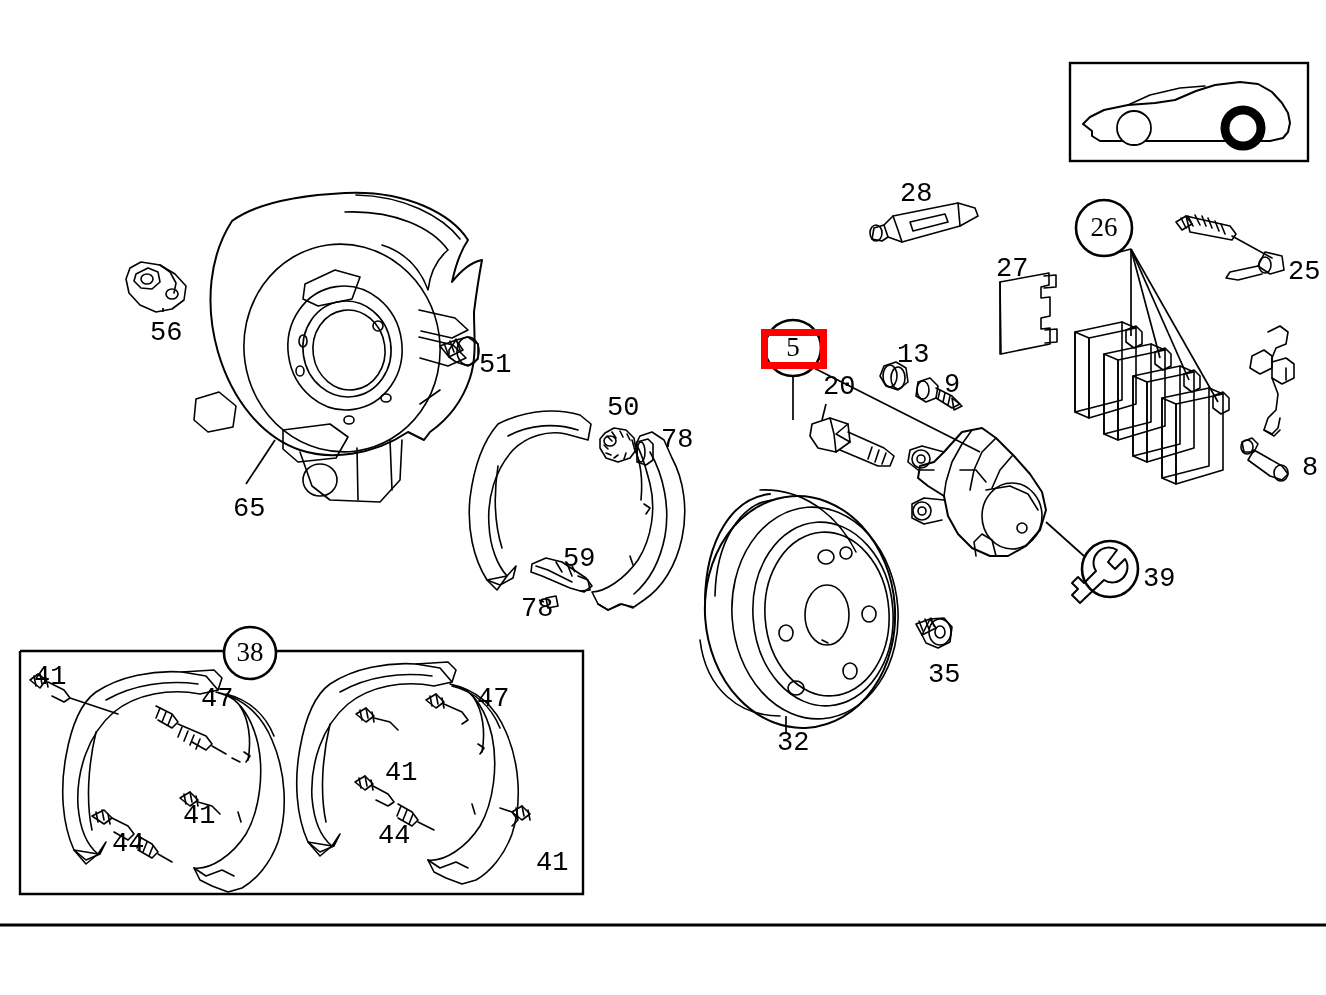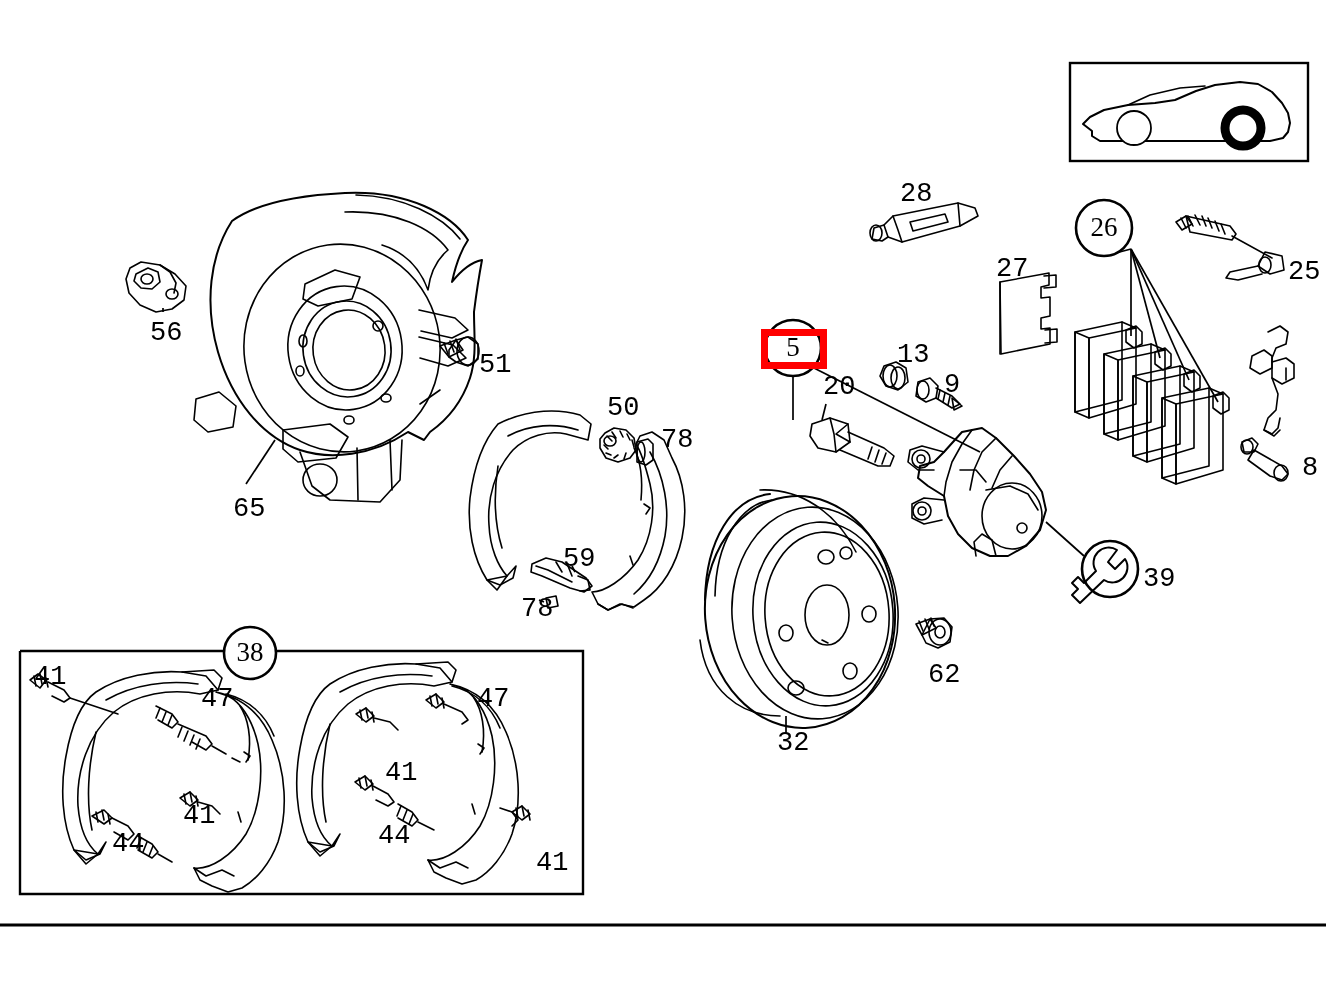--- a/index.html
+++ b/index.html
@@ -393,21 +393,21 @@
   </svg>
 
   <div class="num" style="left:150px;top:320px">56</div>
   <div class="num" style="left:233px;top:496px">65</div>
   <div class="num" style="left:479px;top:352px">51</div>
   <div class="num" style="left:607px;top:395px">50</div>
   <div class="num" style="left:661px;top:427px">78</div>
   <div class="num" style="left:563px;top:546px">59</div>
   <div class="num" style="left:521px;top:596px">78</div>
   <div class="num" style="left:777px;top:730px">32</div>
-  <div class="num" style="left:928px;top:662px">62</div>
+  <div class="num" style="left:928px;top:662px">35</div>
   <div class="num" style="left:900px;top:181px">28</div>
   <div class="num" style="left:996px;top:256px">27</div>
   <div class="num" style="left:823px;top:374px">20</div>
   <div class="num" style="left:897px;top:342px">13</div>
   <div class="num" style="left:944px;top:372px">9</div>
   <div class="num" style="left:1288px;top:259px">25</div>
   <div class="num" style="left:1355px;top:357px">11</div>
   <div class="num" style="left:1302px;top:455px">8</div>
   <div class="num" style="left:1143px;top:566px">39</div>
   <div class="num" style="left:34px;top:664px">41</div>

